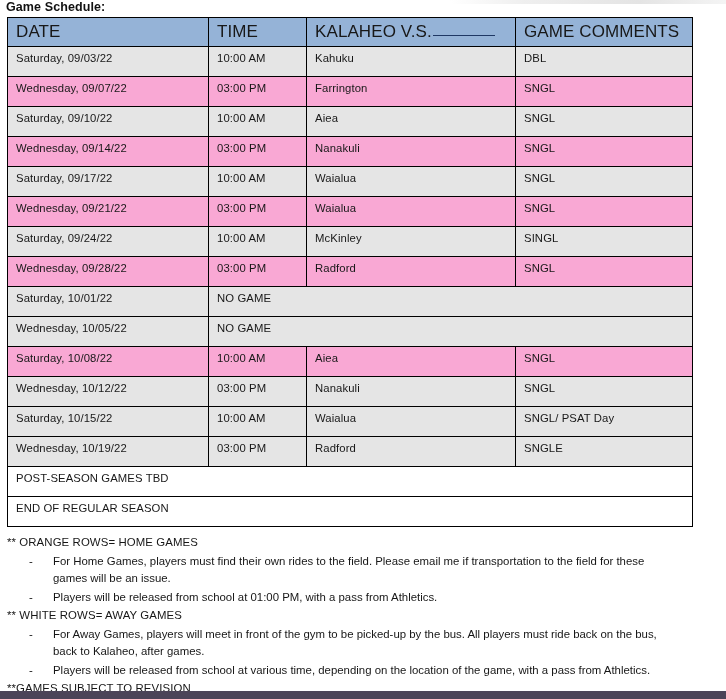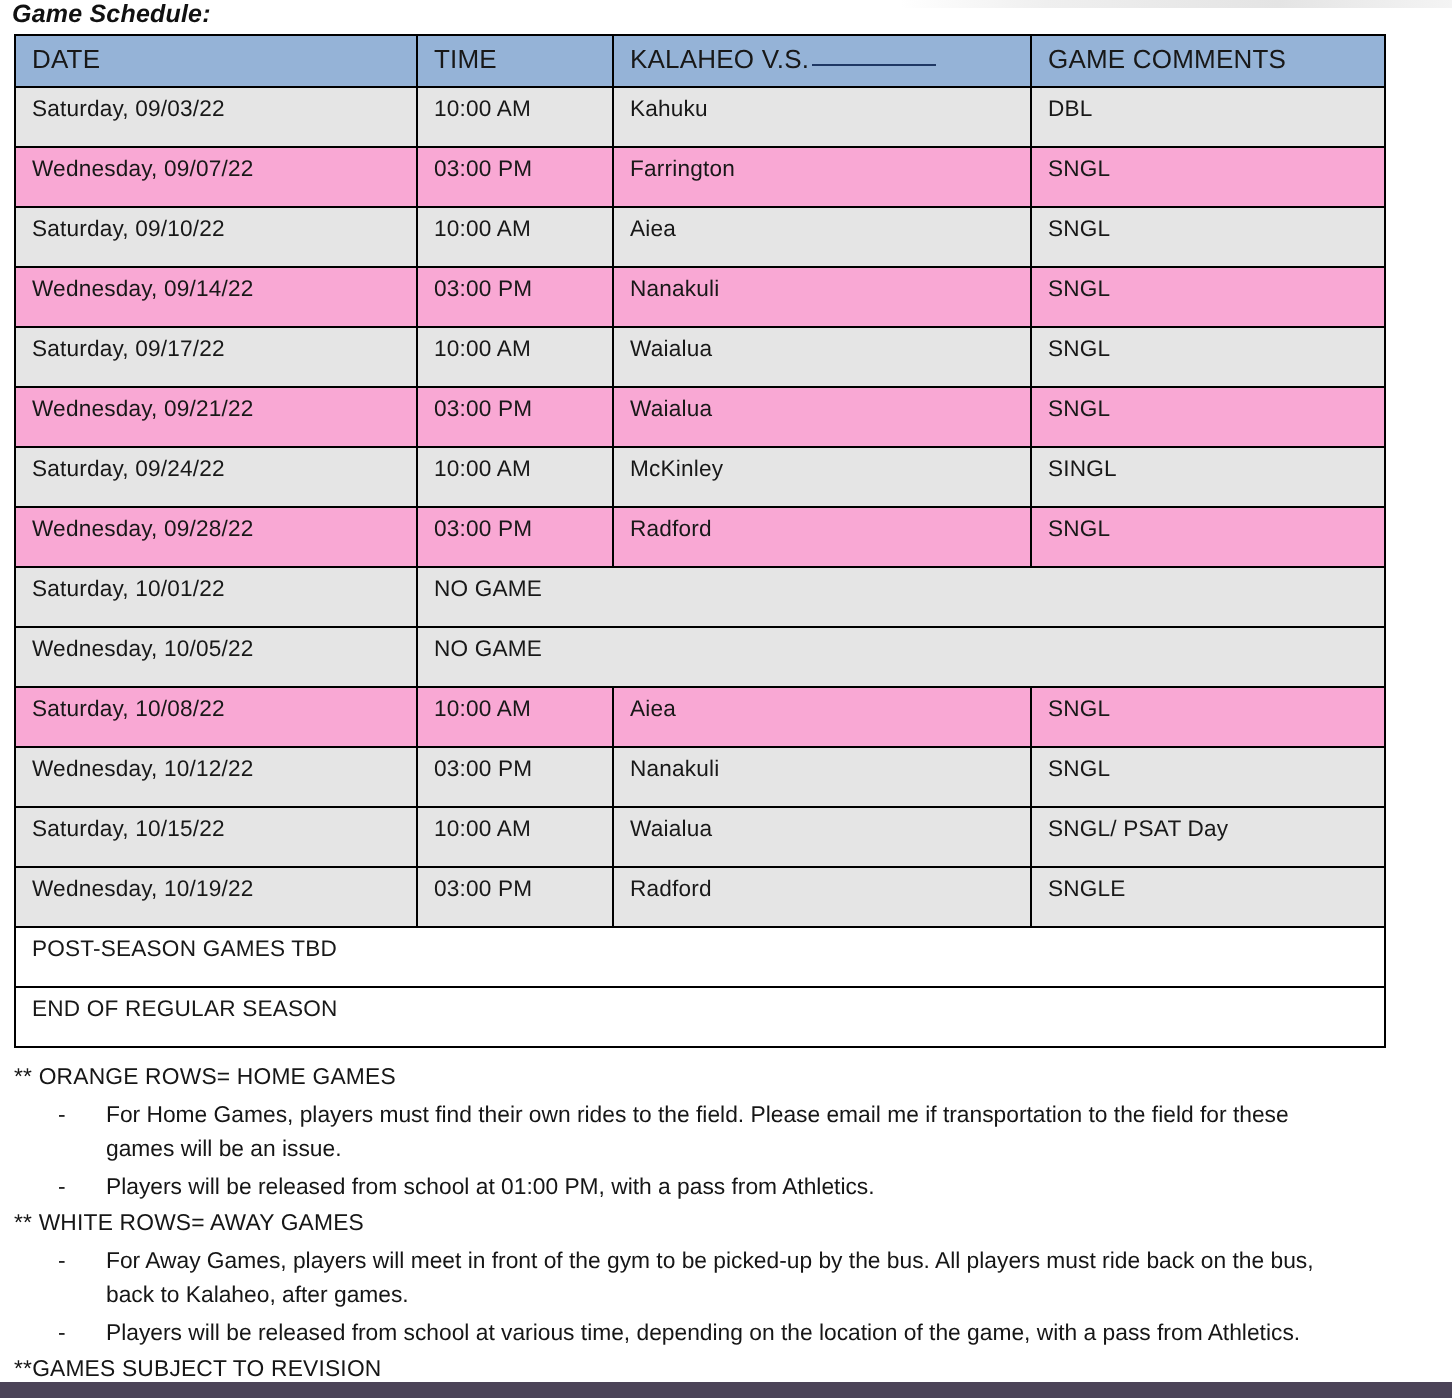--- a/index.html
+++ b/index.html
@@ -34,21 +34,20 @@
     position: relative;
   }
 
   .doc-title {
     font-size: 12.5px;
     font-weight: bold;
     color: #111111;
     padding: 1px 0 3px 6px;
     letter-spacing: 0.1px;
     line-height: 13px;
-    font-style: italic;
   }
 
   
   .sched-wrap {
     padding: 0 0 0 7px;
   }
   table.schedule {
     width: 685px;
     border-collapse: collapse;
     table-layout: fixed;
@@ -69,21 +68,21 @@
     height: 30px;
     color: #181818;
     letter-spacing: 0.1px;
   }
   table.schedule thead th {
     background: #95b3d7;
     height: 26px;
     padding-top: 4px;
     padding-bottom: 4px;
     font-weight: normal;
-    font-size: 13px;
+    font-size: 17px;
   }
   tr.row-home td { background: #f9a8d4; }
   tr.row-away td { background: #e5e5e5; }
   tr.row-plain td { background: #ffffff; }
 
   .blank-line {
     display: inline-block;
     border-bottom: 1.4px solid #1f3864;
     width: 62px;
     margin-left: 1px;

